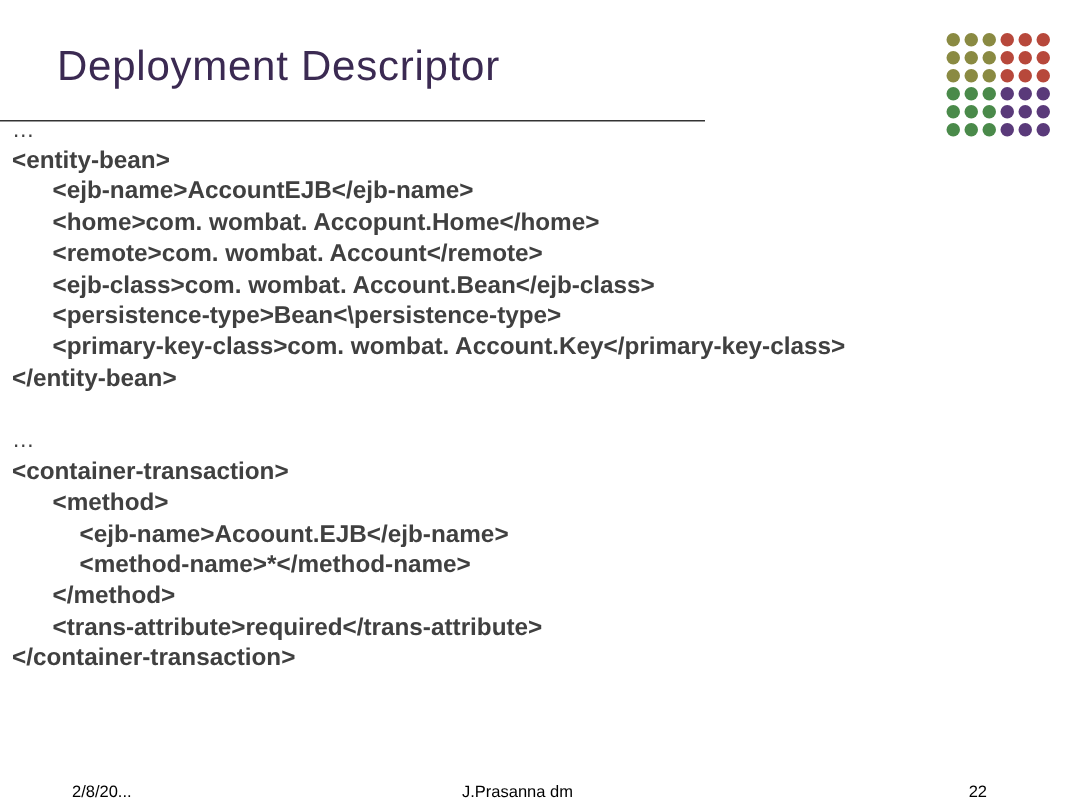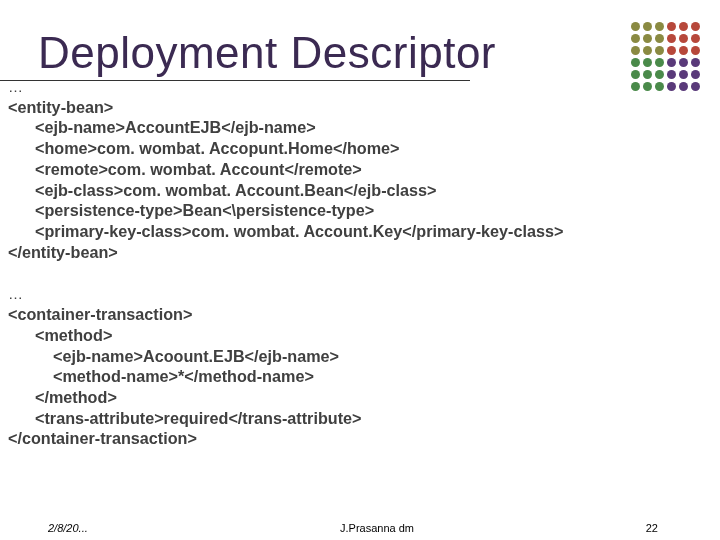--- a/index.html
+++ b/index.html
@@ -11,21 +11,21 @@
     position: relative;
     overflow: hidden;
   }
   .slide {
     width: 100%;
     height: 100%;
     padding: 28px 8px 0 38px;
     position: relative;
   }
   .title {
-    font-size: 44px;
+    font-size: 28px;
     font-weight: 400;
     color: #3b2a52;
     font-family: Arial, sans-serif;
     letter-spacing: 0.5px;
     margin-bottom: 22px;
   }
   .rule {
     position: absolute;
     left: 0;
     top: 80px;
@@ -60,22 +60,22 @@
   }
   .ell { font-weight: 400; font-size: 15px; }
   .footer {
     position: absolute;
     bottom: 18px;
     left: 0;
     width: 100%;
     font-size: 11px;
     color: #000;
   }
-  .footer .date { position: absolute; left: 48px; font-style: italic; }
-  .footer .mid  { position: absolute; left: 340px; }
+  .footer .date { position: absolute; left: 48px; }
+  .footer .mid  { position: absolute; left: 308px; }
   .footer .num  { position: absolute; right: 62px; }
 </style>
 </head>
 <body>
 
 <div class="slide">
 
   <h1 class="title">Deployment Descriptor</h1>
 
   <div class="rule"></div>

